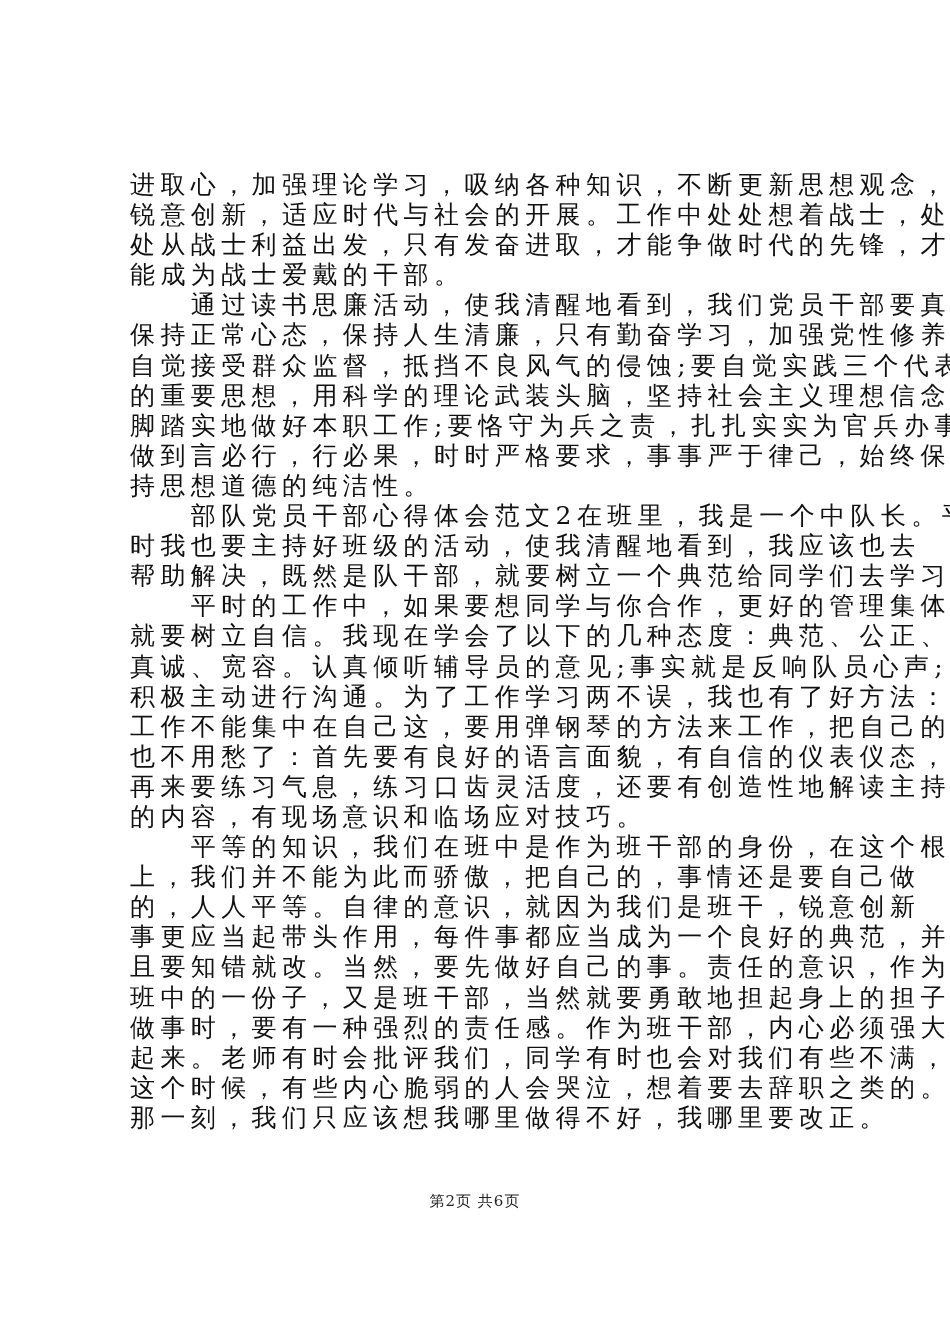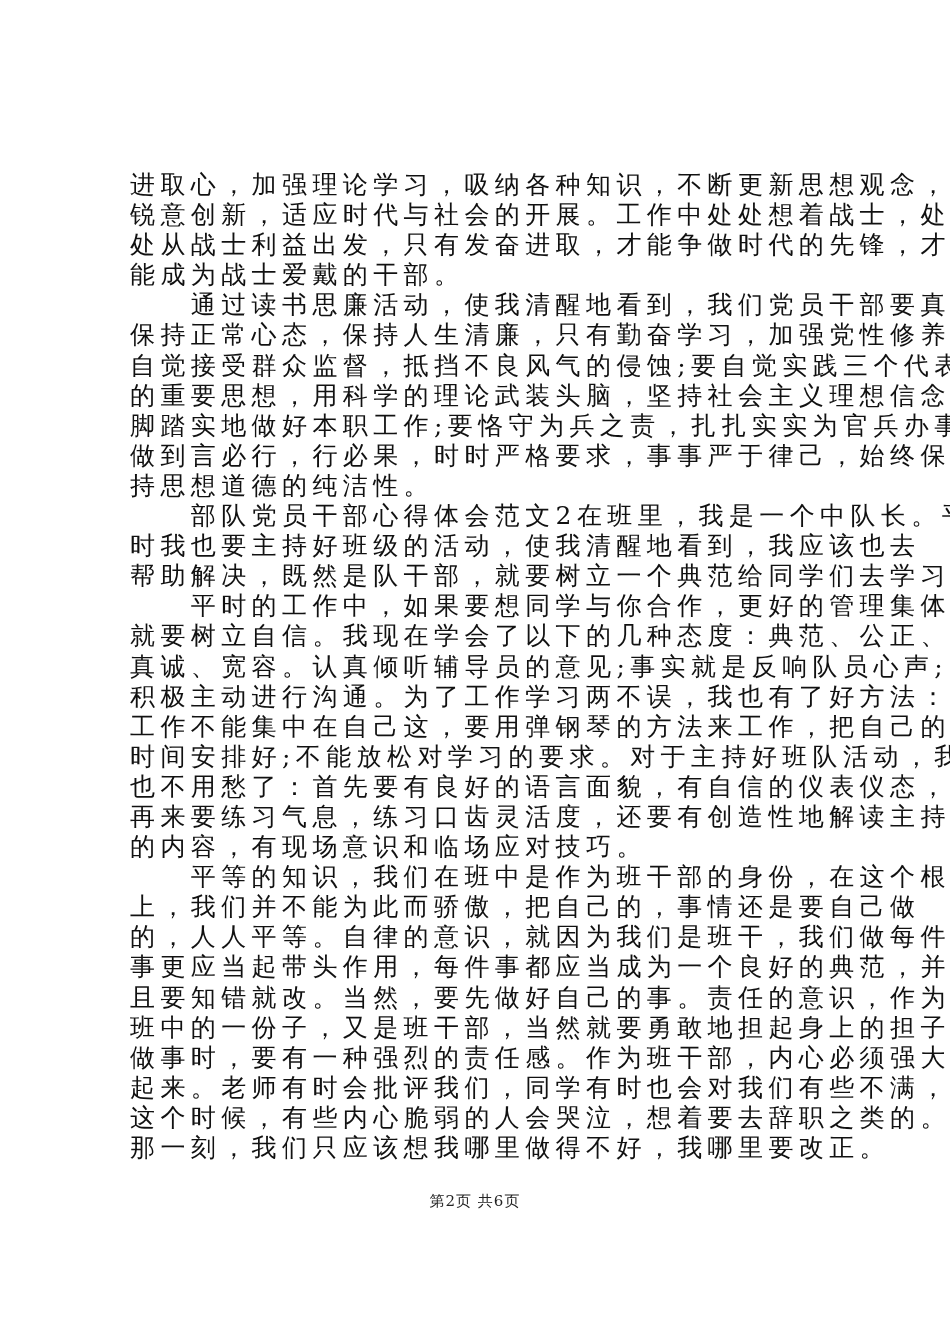--- a/index.html
+++ b/index.html
@@ -63,27 +63,26 @@
     <div class="line">做到言必行，行必果，时时严格要求，事事严于律己，始终保</div>
     <div class="line">持思想道德的纯洁性。</div>
     <div class="line">　　部队党员干部心得体会范文2在班里，我是一个中队长。平</div>
     <div class="line">时我也要主持好班级的活动，使我清醒地看到，我应该也去</div>
     <div class="line">帮助解决，既然是队干部，就要树立一个典范给同学们去学习.</div>
     <div class="line">　　平时的工作中，如果要想同学与你合作，更好的管理集体，</div>
     <div class="line">就要树立自信。我现在学会了以下的几种态度：典范、公正、</div>
     <div class="line">真诚、宽容。认真倾听辅导员的意见;事实就是反响队员心声;</div>
     <div class="line">积极主动进行沟通。为了工作学习两不误，我也有了好方法：</div>
     <div class="line">工作不能集中在自己这，要用弹钢琴的方法来工作，把自己的</div>
-    <div class="line">时间安排好;不能放松对学习的要求。对于主持好班队活动，我</div>
     <div class="line">也不用愁了：首先要有良好的语言面貌，有自信的仪表仪态，</div>
     <div class="line">再来要练习气息，练习口齿灵活度，还要有创造性地解读主持</div>
     <div class="line">的内容，有现场意识和临场应对技巧。</div>
     <div class="line">　　平等的知识，我们在班中是作为班干部的身份，在这个根底</div>
     <div class="line">上，我们并不能为此而骄傲，把自己的，事情还是要自己做</div>
-    <div class="line">的，人人平等。自律的意识，就因为我们是班干，我们做每件</div>
+    <div class="line">的，人人平等。自律的意识，就因为我们是班干，锐意创新</div>
     <div class="line">事更应当起带头作用，每件事都应当成为一个良好的典范，并</div>
     <div class="line">且要知错就改。当然，要先做好自己的事。责任的意识，作为</div>
     <div class="line">班中的一份子，又是班干部，当然就要勇敢地担起身上的担子。</div>
     <div class="line">做事时，要有一种强烈的责任感。作为班干部，内心必须强大</div>
     <div class="line">起来。老师有时会批评我们，同学有时也会对我们有些不满，</div>
     <div class="line">这个时候，有些内心脆弱的人会哭泣，想着要去辞职之类的。</div>
     <div class="line">那一刻，我们只应该想我哪里做得不好，我哪里要改正。</div>
   </div>
 
   <div class="footer">

